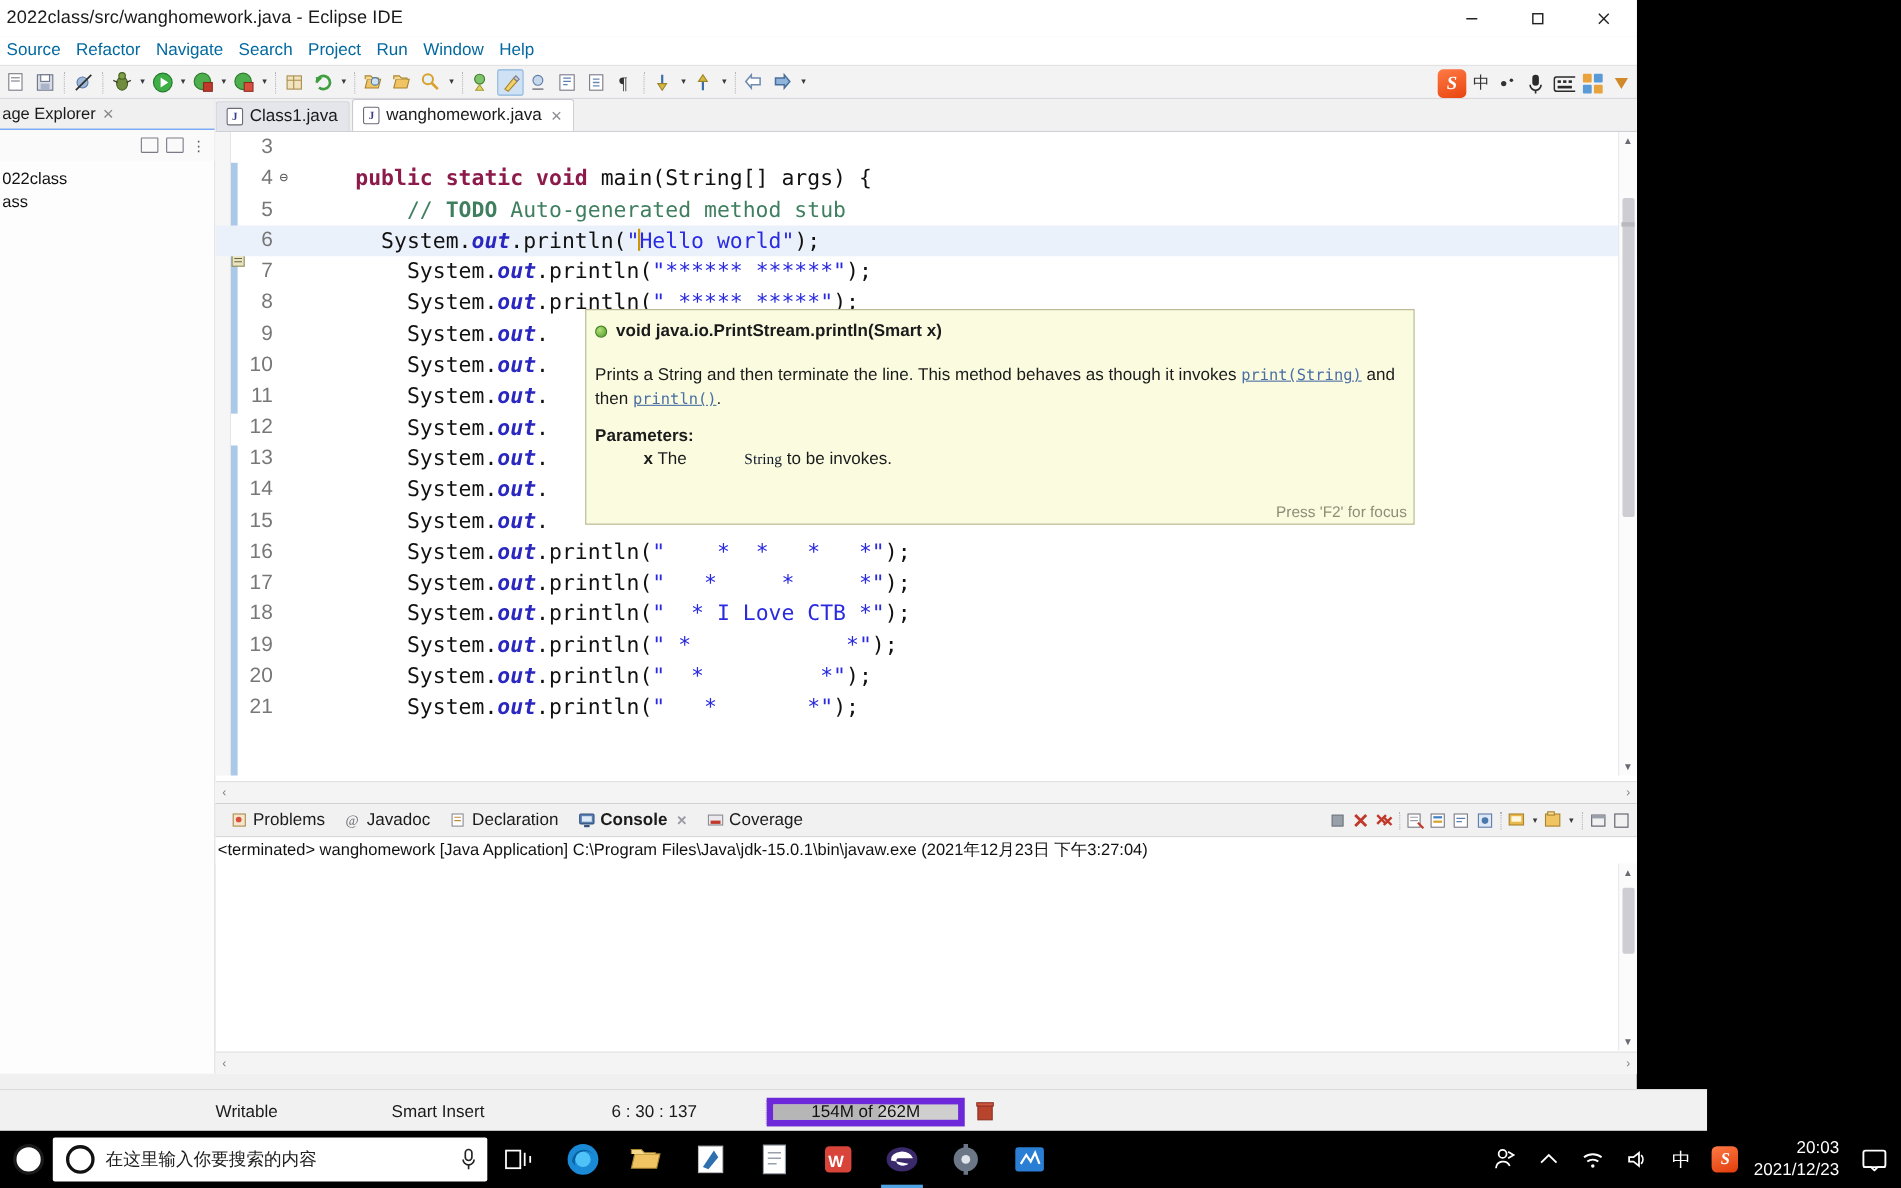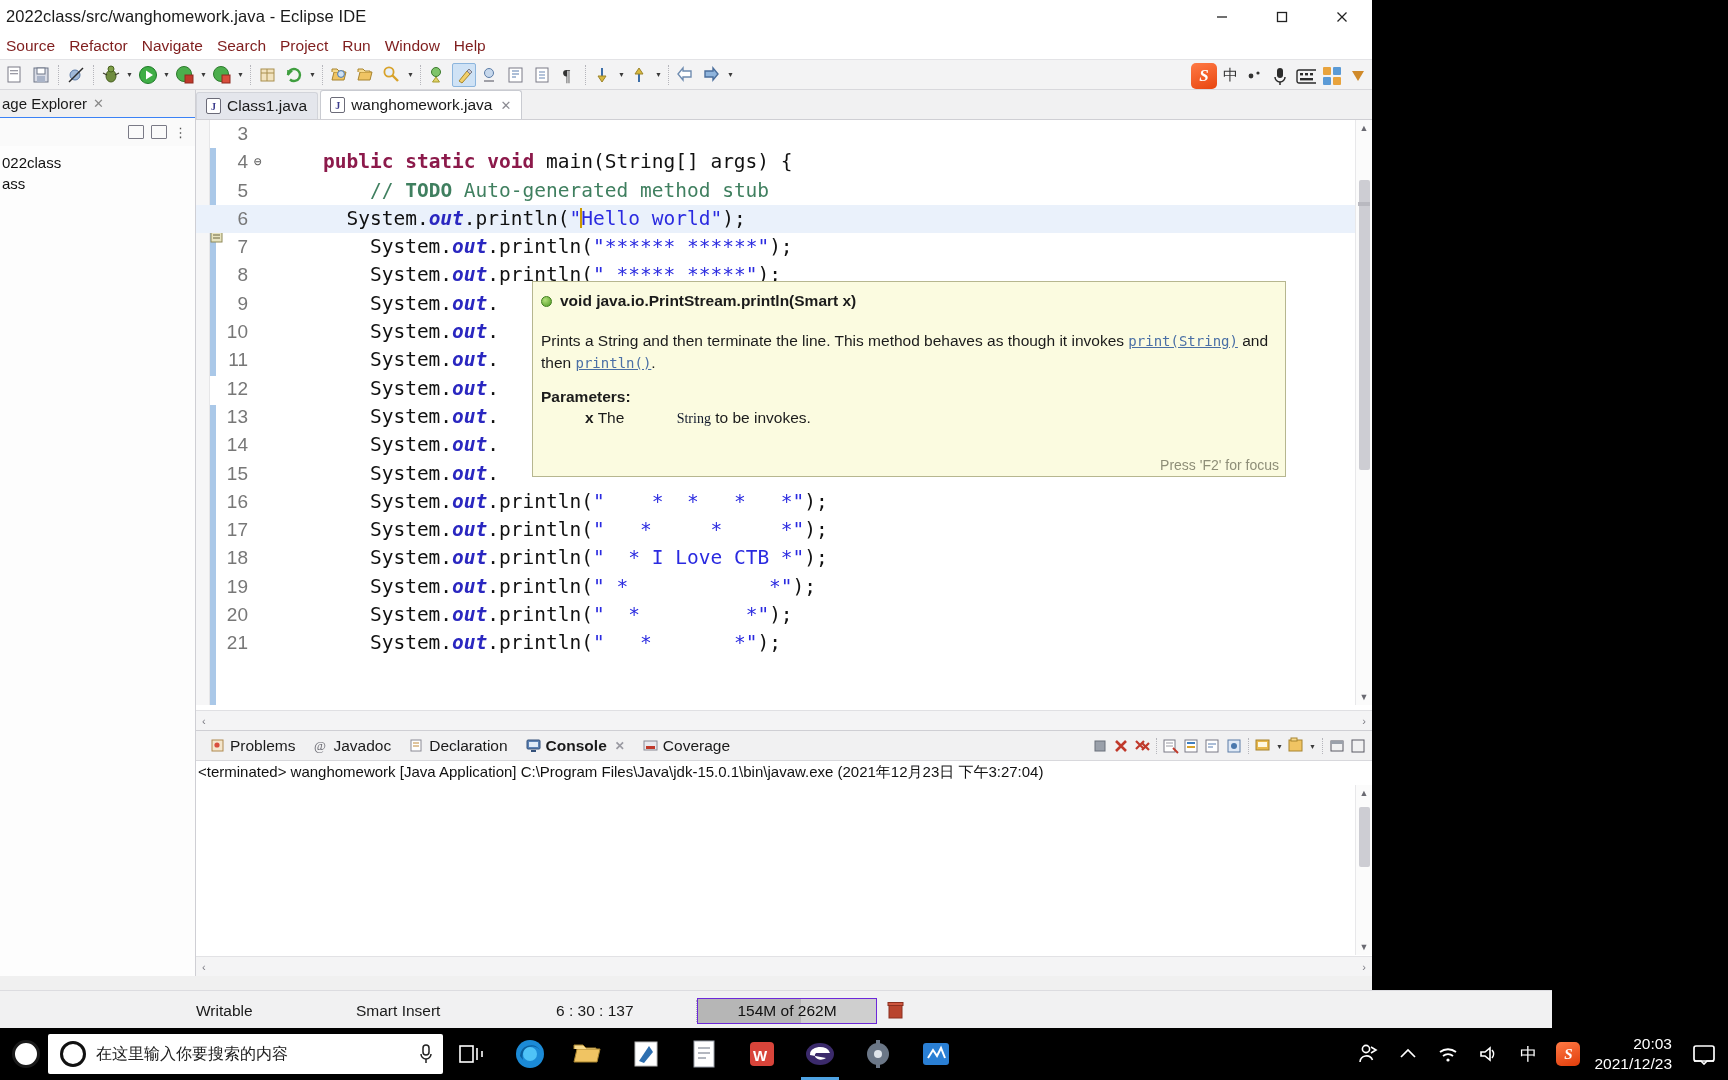--- a/index.html
+++ b/index.html
@@ -6,21 +6,21 @@
   html, body {
     width: 1728px; height: 1080px;
     overflow: hidden;
     font-family: "Liberation Sans", sans-serif;
     background: #000;
   }
   #root { position: relative; width: 1728px; height: 1080px; background:#000; }
 
   
   .eclipse-window {
-    position: absolute; left: 0; top: 0; width: 1372px; height: 1030px;
+    position: absolute; left: 0; top: 0; width: 1488px; height: 1030px;
     background: #f0f0f0;
   }
 
   
   .titlebar {
     position: relative; height: 33px; background: #ffffff;
     display: flex; align-items: center;
   }
   .title-text {
     margin-left: 6px; font-size: 16.5px; color: #1a1a1a;
@@ -32,21 +32,21 @@
     color: #222; font-size: 15px;
   }
   .win-btn svg { display: block; }
 
   
   .menubar {
     height: 26px; background: #ffffff; display: flex; align-items: center;
     padding-left: 2px; gap: 0px;
   }
   .menu-item {
-    font-size: 15.5px; color: #7f1d1d; padding: 2px 7px; white-space: nowrap;
+    font-size: 15.5px; color: #0369a1; padding: 2px 7px; white-space: nowrap;
   }
   .menu-item:first-child { padding-left: 4px; }
 
   
   .toolbar {
     height: 31px; background: #f3f3f4; border-top: 1px solid #e3e3e6;
     border-bottom: 1px solid #d8d8dc;
     display: flex; align-items: center; padding-left: 2px; position: relative;
   }
   .tb-sep { width: 1px; height: 20px; border-left: 1px dotted #b5b5bb; margin: 0 4px; }
@@ -247,21 +247,21 @@
   
   .statusbar {
     position: absolute; left: 0; bottom: 0; width: 1552px; height: 40px;
     background: #f1f1f2; border-top: 1px solid #dcdce0;
     display: flex; align-items: center; font-size: 15.5px; color: #1a1a1a;
   }
   .sb-cell { white-space: nowrap; }
   .sb-div { width:1px; height: 22px; border-left: 1px dotted #b0b0b8; }
   .heap {
     position: relative; width: 180px; height: 26px; background: #cfcfcf;
-    border: 1px solid #6d28d9; display:flex; align-items:center; justify-content:center;
+    border: 6px solid #6d28d9; display:flex; align-items:center; justify-content:center;
     font-size: 15.5px; color: #111;
   }
   .heap-fill { position:absolute; left:0; top:0; bottom:0; width: 52%; background:#b6b6b6;}
   .heap-txt { position:relative; }
   .trash {
     width: 17px; height: 19px; position: relative; margin-left: 10px;
   }
 
   
   .taskbar {

